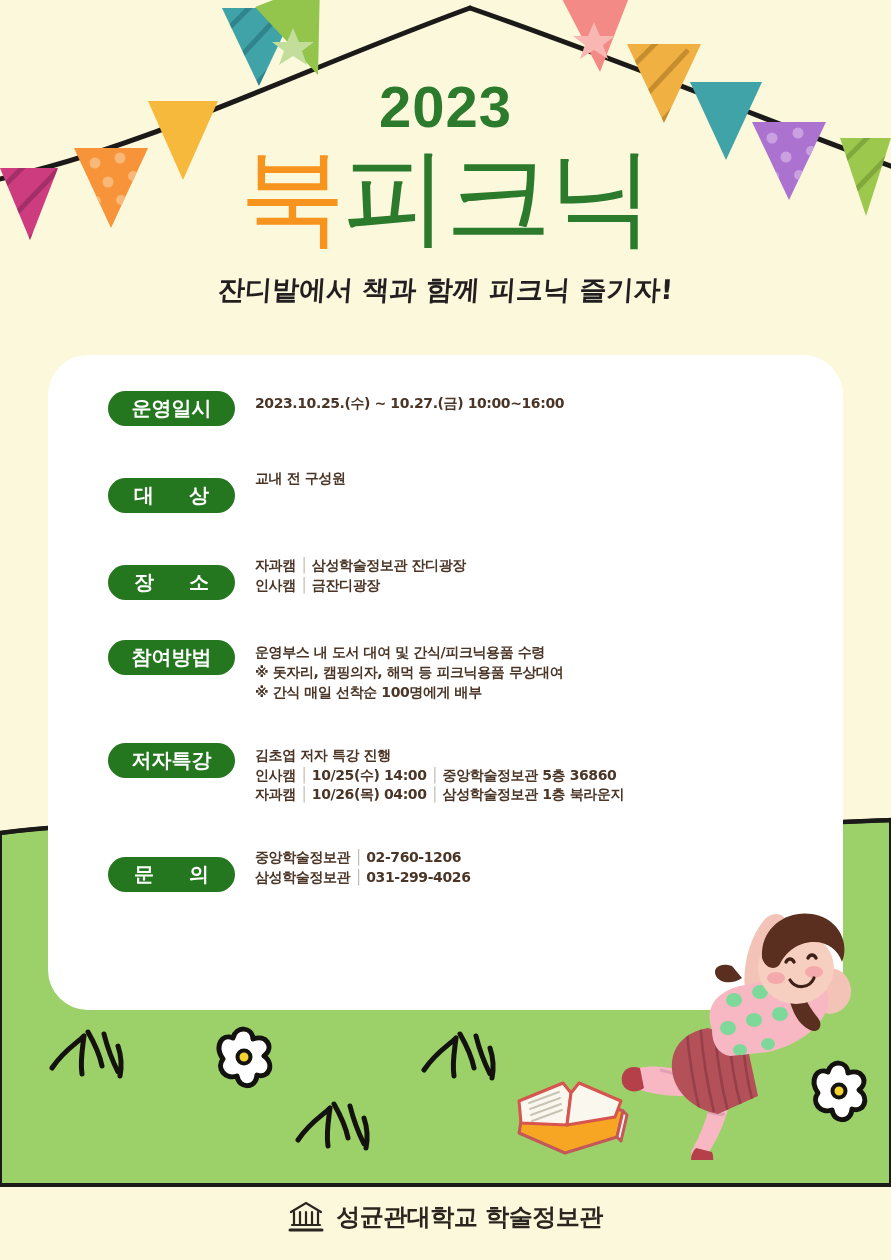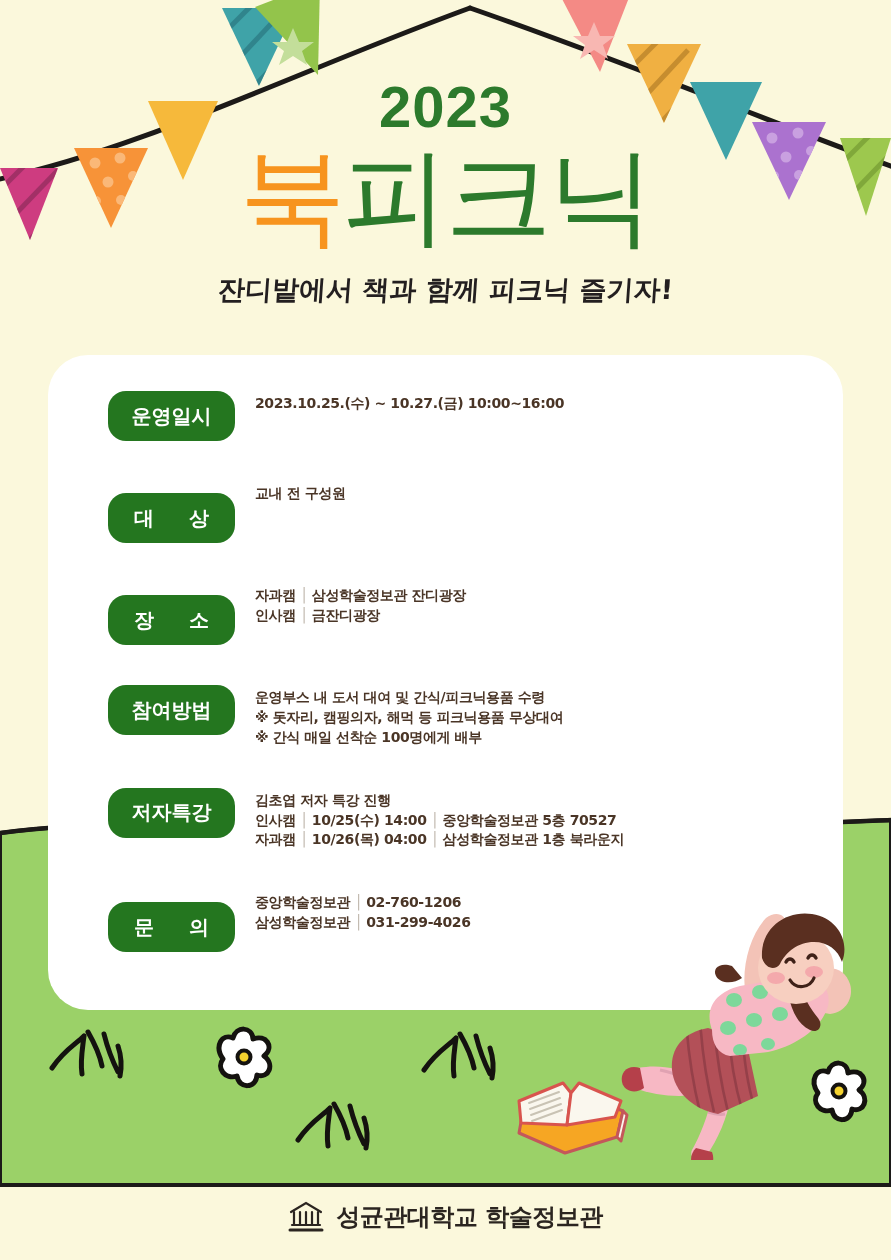--- a/index.html
+++ b/index.html
@@ -53,21 +53,21 @@
     border-radius:40px;
     z-index:5;
   }
   .rows { position:absolute; left:0; top:0; width:100%; padding:36px 0 0 0; }
 
   .row { display:flex; align-items:flex-start; margin-bottom:26px; }
   .row.gap-lg { margin-bottom:40px; }
 
   .badge {
     flex:0 0 auto;
-    width:127px; height:50px;
+    width:127px; height:35px;
     margin-left:60px;
     background:#24761F;
     border-radius:18px;
     color:#ffffff;
     font-size:20px; font-weight:bold;
     display:flex; align-items:center; justify-content:center;
     font-family:"DejaVu Sans","Liberation Sans",sans-serif;
     letter-spacing:0px;
     white-space:pre;
   }
@@ -240,21 +240,21 @@
           <div class="line">운영부스 내 도서 대여 및 간식/피크닉용품 수령</div>
           <div class="line">※ 돗자리, 캠핑의자, 해먹 등 피크닉용품 무상대여</div>
           <div class="line">※ 간식 매일 선착순 100명에게 배부</div>
         </div>
       </div>
 
       <div class="row gap-lg">
         <div class="badge">저자특강</div>
         <div class="content">
           <div class="line">김초엽 저자 특강 진행</div>
-          <div class="line"><span>인사캠</span><span class="sep">│</span><span>10/25(수) 14:00</span><span class="sep">│</span><span>중앙학술정보관 5층 70527</span></div>
+          <div class="line"><span>인사캠</span><span class="sep">│</span><span>10/25(수) 14:00</span><span class="sep">│</span><span>중앙학술정보관 5층 36860</span></div>
           <div class="line"><span>자과캠</span><span class="sep">│</span><span>10/26(목) 04:00</span><span class="sep">│</span><span>삼성학술정보관 1층 북라운지</span></div>
         </div>
       </div>
 
       <div class="row">
         <div class="badge spaced">문     의</div>
         <div class="content">
           <div class="line"><span>중앙학술정보관</span><span class="sep">│</span><span>02-760-1206</span></div>
           <div class="line"><span>삼성학술정보관</span><span class="sep">│</span><span>031-299-4026</span></div>
         </div>

